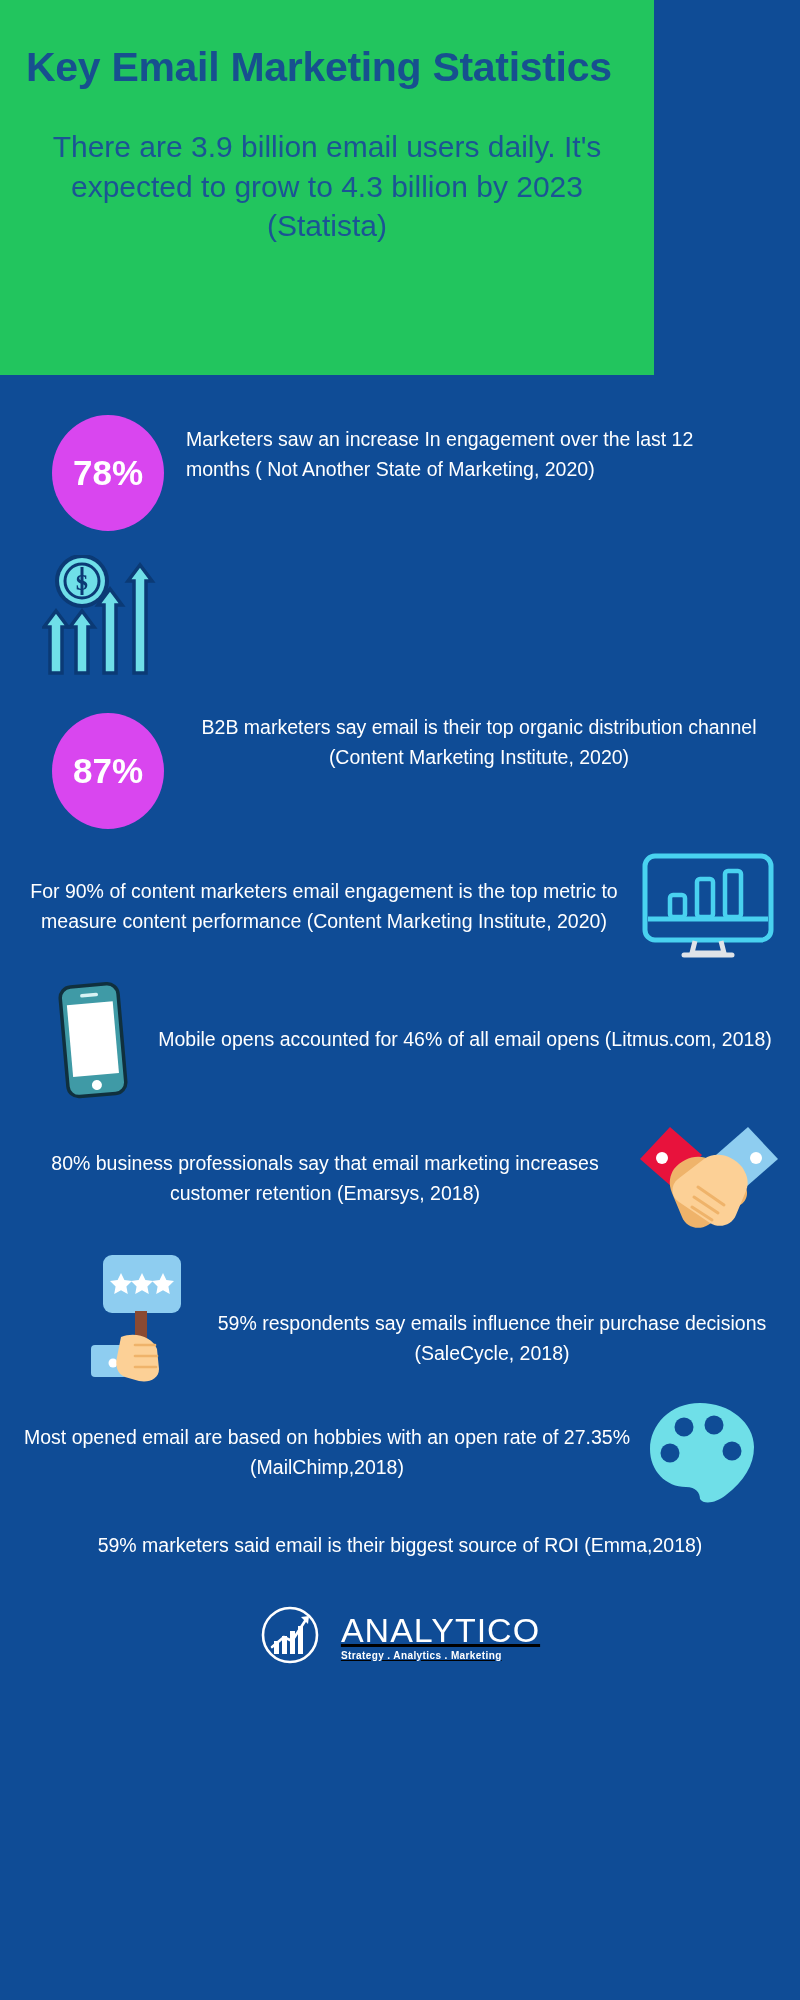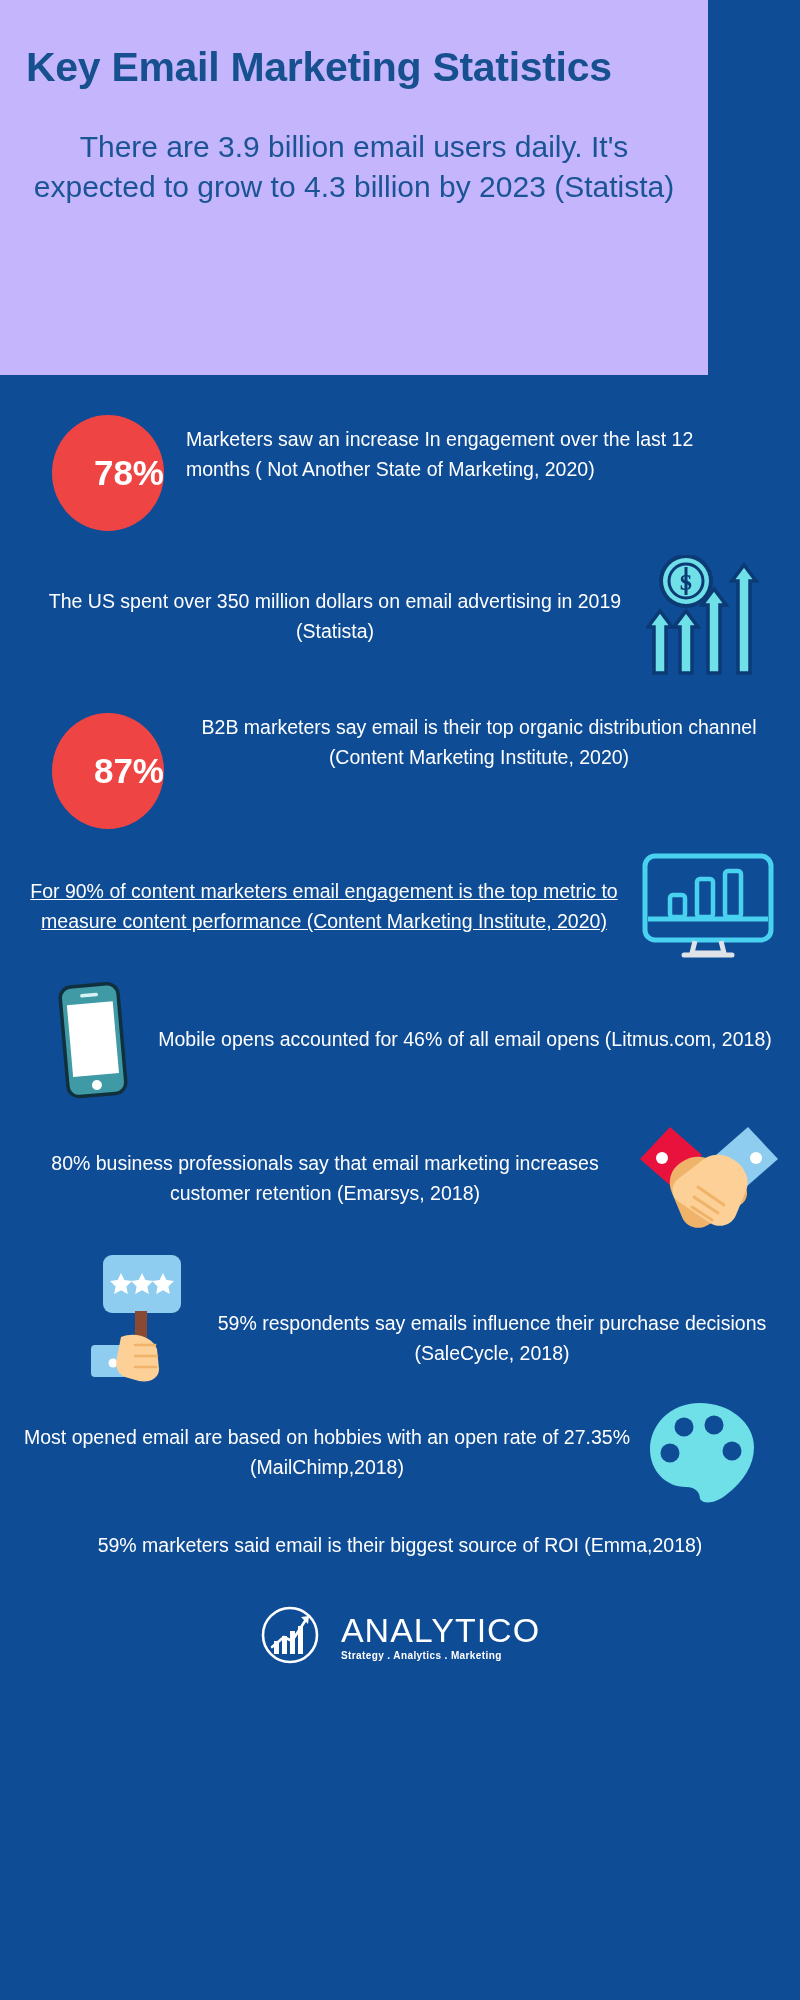--- a/index.html
+++ b/index.html
@@ -5,22 +5,22 @@
   html,body{margin:0;padding:0;}
   body{
     width:800px;height:2000px;overflow:hidden;
     background:#0f4c96;
     font-family:"Liberation Sans",sans-serif;
   }
   .page{position:relative;width:800px;height:2000px;}
 
   
   .header{
-    background:#c4b5fd;
-    width:708px;
+    background:#22c55e;
+    width:654px;
     height:375px;
     box-sizing:border-box;
     padding:44px 22px 0 22px;
     text-align:center;
   }
   .title{
     color:#17508f;
     font-size:41px;
     font-weight:bold;
     letter-spacing:-0.3px;
@@ -57,38 +57,38 @@
     line-height:1.52;
     flex:1;
   }
   .text-left{text-align:left;}
   .text-center{text-align:center;}
 
   
   .circle{
     width:112px;height:116px;
     border-radius:50%;
-    background:#ef4444;
-    display:flex;align-items:center;justify-content:flex-end;
+    background:#d946ef;
+    display:flex;align-items:center;justify-content:center;
     flex:0 0 112px;
     color:#ffffff;
     font-size:35px;
     font-weight:bold;
   }
 
   .icon-box{display:flex;align-items:center;justify-content:center;}
 
   
   .footer{
     width:800px;
     text-align:center;
     padding-top:6px;
   }
   .logo-wrap{
-    display:inline-flex;align-items:center;gap:21px;
+    display:inline-flex;align-items:center;gap:21px;text-decoration:underline;
   }
   .logo-name{
     color:#ffffff;font-size:34px;letter-spacing:1px;line-height:1;
     font-family:"Liberation Sans",sans-serif;
   }
   .logo-tag{
     color:#ffffff;font-size:10px;font-weight:bold;letter-spacing:0.4px;
     margin-top:3px;
   }
   .logo-textcol{display:flex;flex-direction:column;align-items:flex-start;}
@@ -106,21 +106,20 @@
   <div class="body">
 
     <div class="row" style="padding:40px 28px 0 52px;align-items:flex-start;">
       <div class="circle">
         <span>78%</span>
       </div>
       <div class="stat-text text-left" style="margin-left:22px;margin-top:10px;padding-right:20px;">Marketers saw an increase  In engagement over the last 12 months ( Not Another State of Marketing, 2020)</div>
     </div>
 
     <div class="row" style="padding:24px 24px 0 40px;">
-      <div class="stat-text text-center" style="padding-right:14px;">The US spent over 350 million dollars on email advertising in 2019 (Statista)</div>
       <div class="icon-box" style="flex:0 0 132px;">
         <svg width="128" height="124" viewBox="0 0 128 124" aria-hidden="true">
 
           <circle cx="40" cy="26" r="24" fill="none" stroke="#0b3a75" stroke-width="6"></circle>
           <circle cx="40" cy="26" r="23" fill="#6fdfe8"></circle>
           <circle cx="40" cy="26" r="17" fill="none" stroke="#0b3a75" stroke-width="3"></circle>
           <text x="40" y="35" font-size="23" font-weight="bold" fill="#0b3a75" text-anchor="middle" font-family="Liberation Serif, serif">S</text>
           <line x1="40" y1="12" x2="40" y2="40" stroke="#0b3a75" stroke-width="3"></line>
 
           <g stroke="#0b3a75" stroke-width="3.5" fill="#6fdfe8">
@@ -134,21 +133,21 @@
     </div>
 
     <div class="row" style="padding:34px 22px 0 52px;align-items:flex-start;">
       <div class="circle">
         <span>87%</span>
       </div>
       <div class="stat-text text-center" style="margin-left:16px;">B2B marketers say email is their top organic distribution channel (Content Marketing Institute, 2020)</div>
     </div>
 
     <div class="row" style="padding:24px 22px 0 22px;">
-      <div class="stat-text text-center" style="padding-right:12px;text-decoration:underline;">For 90% of content marketers email engagement is the top metric to measure content performance (Content Marketing Institute, 2020)</div>
+      <div class="stat-text text-center" style="padding-right:12px;">For 90% of content marketers email engagement is the top metric to measure content performance (Content Marketing Institute, 2020)</div>
       <div class="icon-box" style="flex:0 0 140px;">
         <svg width="136" height="108" viewBox="0 0 136 108" aria-hidden="true">
           <rect x="5" y="3" width="126" height="84" rx="10" ry="10" fill="none" stroke="#49d2f0" stroke-width="5"></rect>
           <line x1="8" y1="66" x2="128" y2="66" stroke="#49d2f0" stroke-width="5"></line>
 
           <rect x="30" y="42" width="15" height="22" fill="none" stroke="#49d2f0" stroke-width="4.5" rx="3"></rect>
           <rect x="57" y="26" width="16" height="38" fill="none" stroke="#49d2f0" stroke-width="4.5" rx="3"></rect>
           <rect x="85" y="18" width="16" height="46" fill="none" stroke="#49d2f0" stroke-width="4.5" rx="3"></rect>
 
           <path d="M55 88 L52 100 H84 L81 88" fill="none" stroke="#dfe3e8" stroke-width="5"></path>

